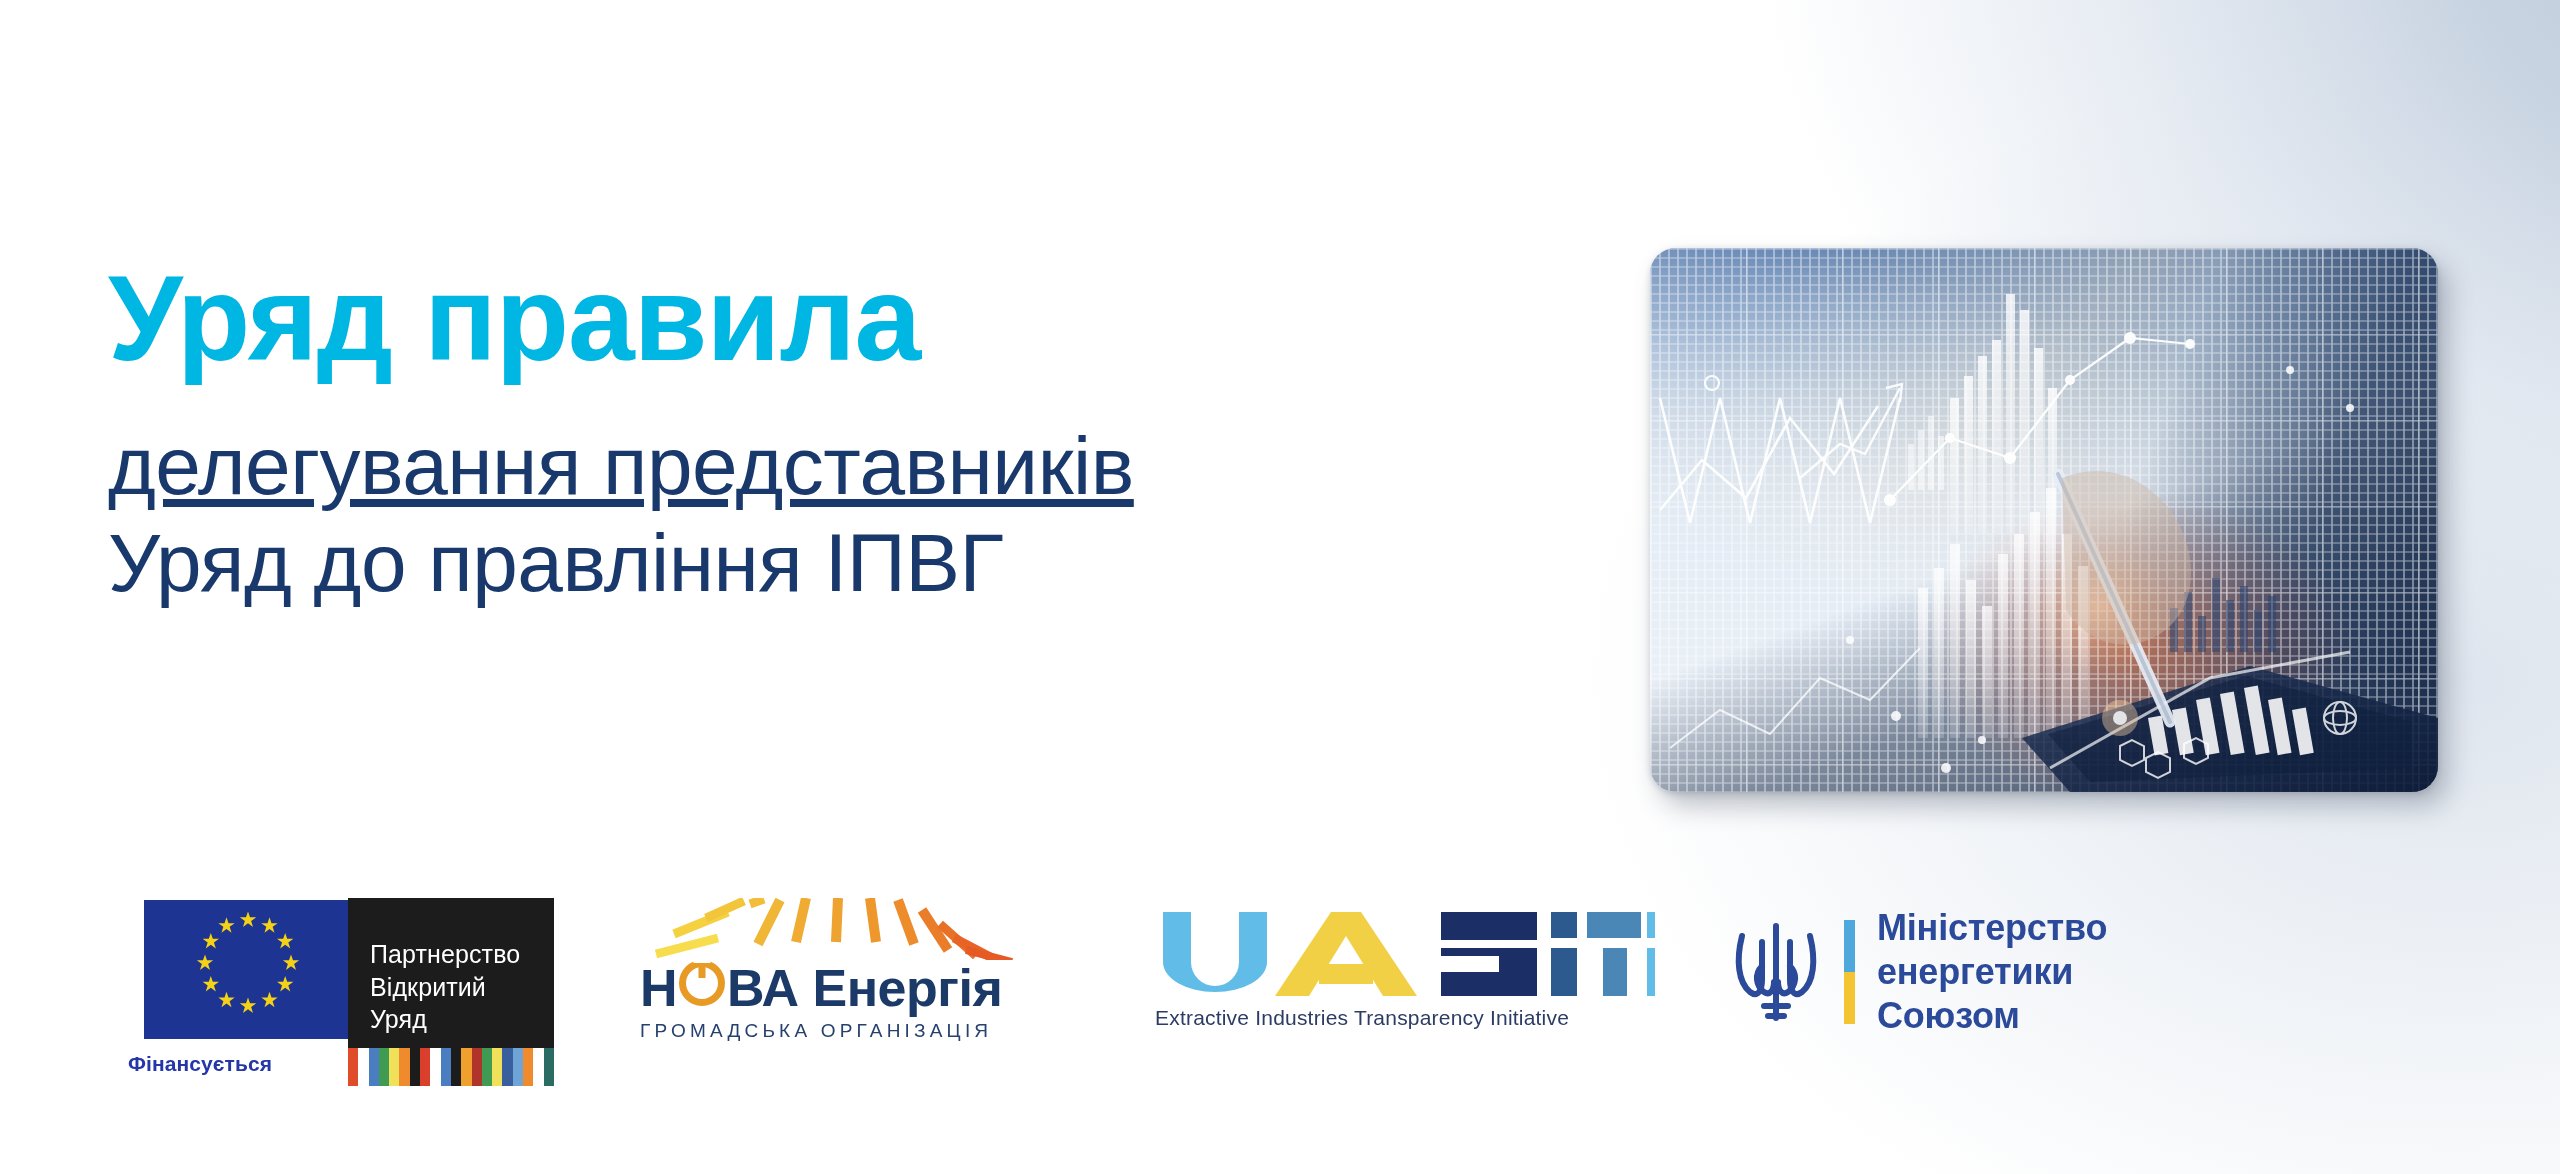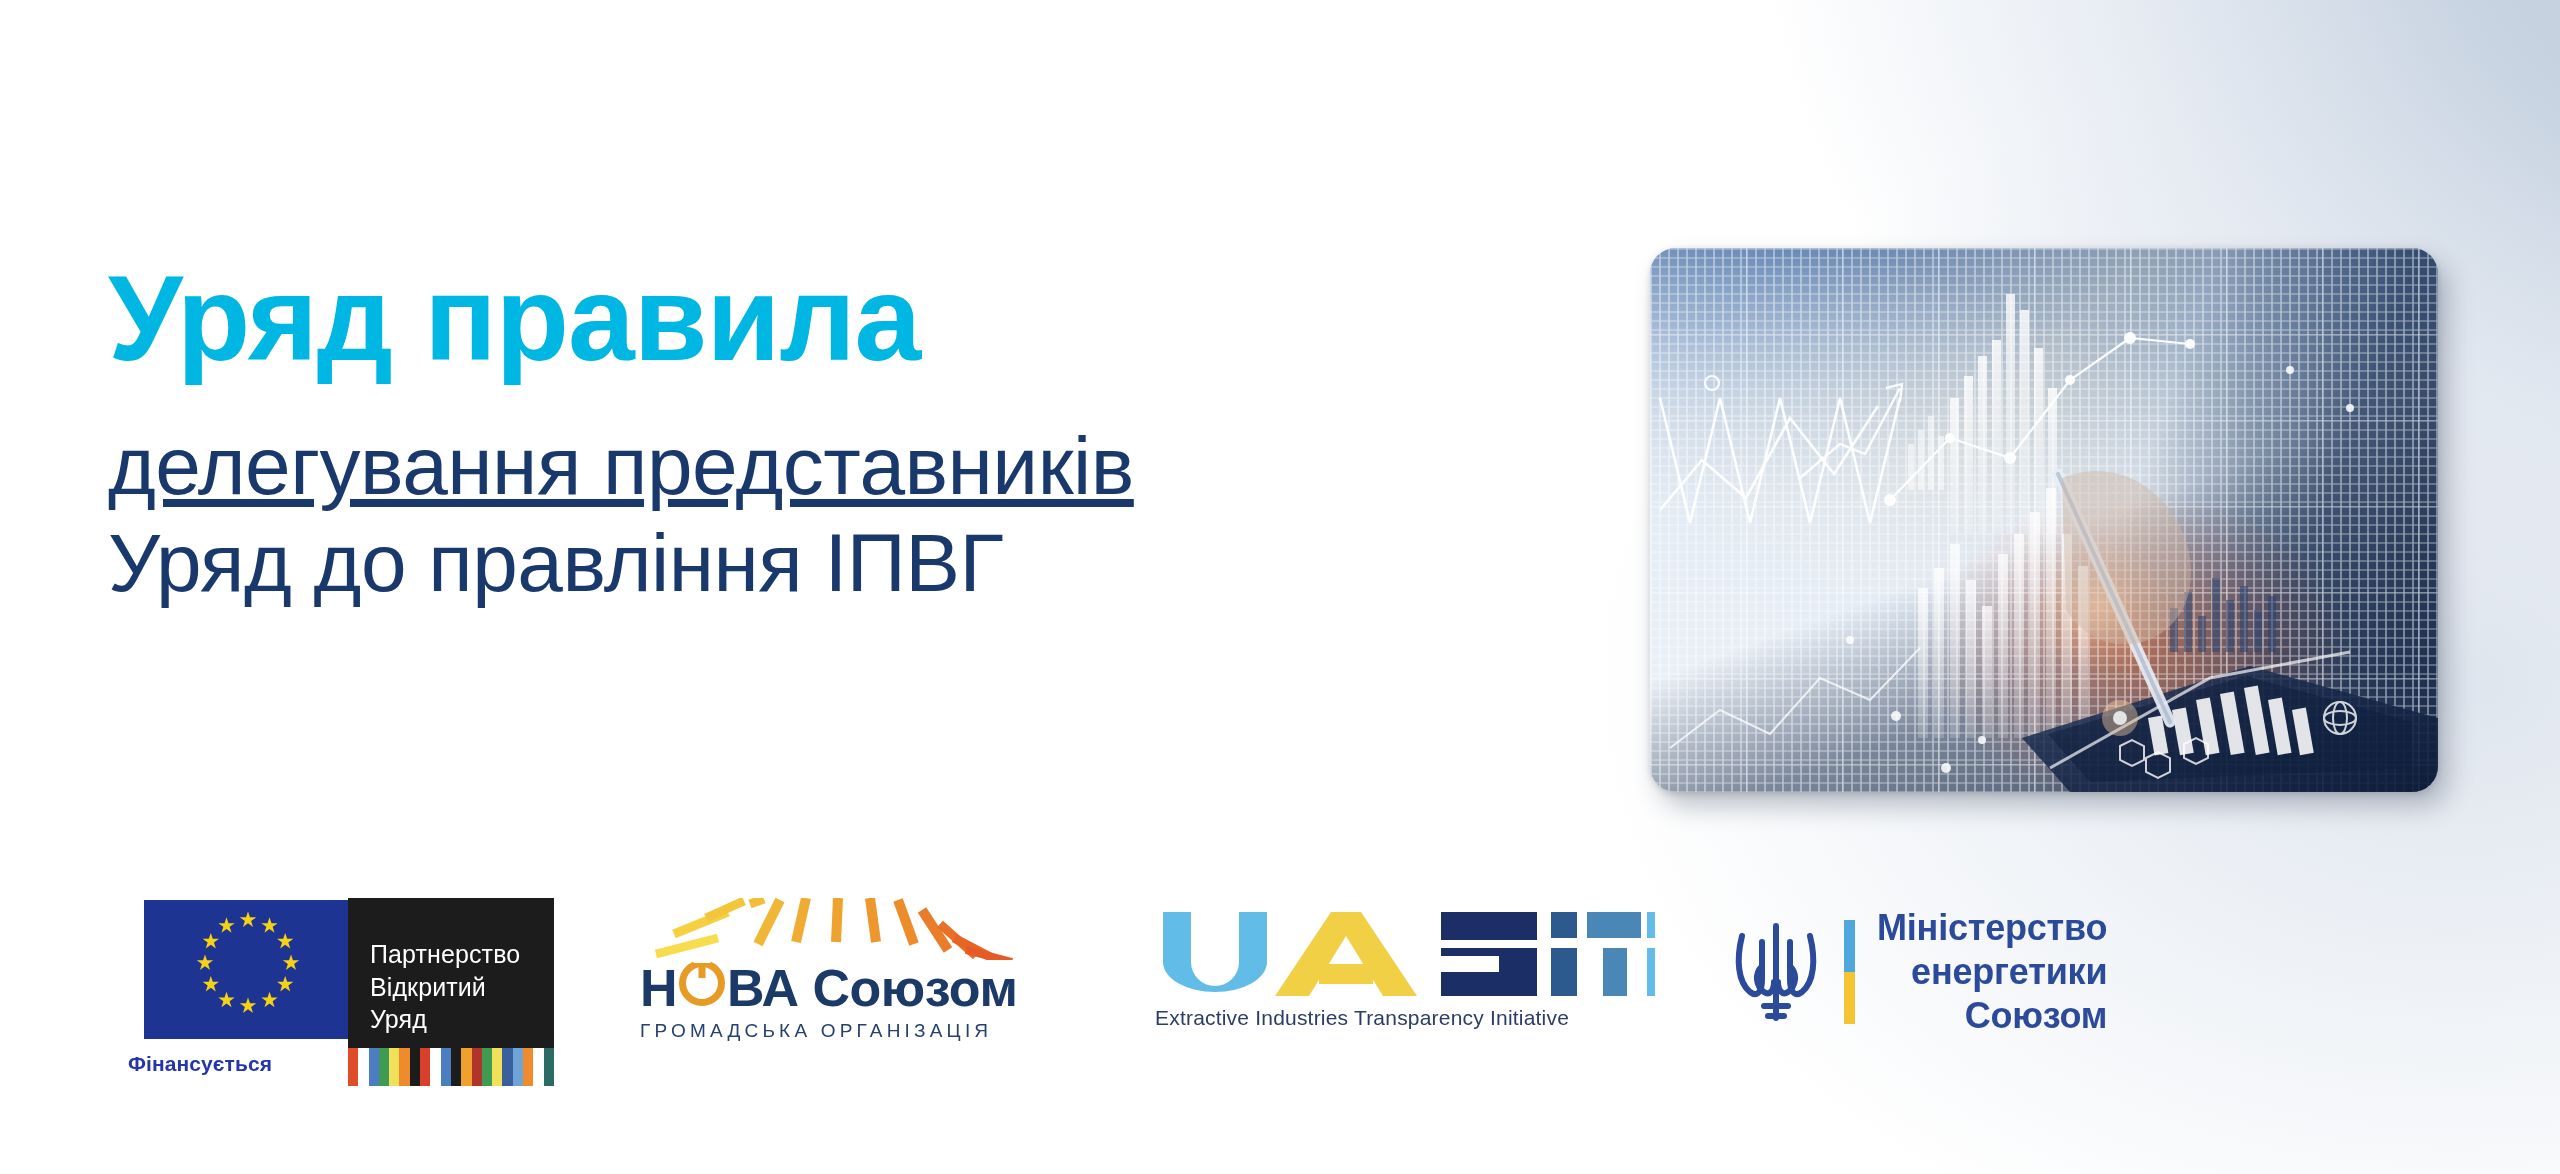--- a/index.html
+++ b/index.html
@@ -214,21 +214,21 @@
   .eiti-mark { height: 88px; position: relative; }
   .eiti-sub {
     color: #2c3c64;
     font-size: 21px;
     letter-spacing: 0.2px;
     margin-top: 10px;
     white-space: nowrap;
   }
 
   
-  .min-slot { left: 1730px; top: 26px; width: 460px; display: flex; align-items: center; gap: 22px; text-align: right; }
+  .min-slot { left: 1730px; top: 26px; width: 460px; display: flex; align-items: center; gap: 22px; }
   .min-trident { width: 92px; height: 104px; flex: 0 0 auto; }
   .min-bar { width: 11px; height: 104px; flex: 0 0 auto; }
   .min-bar .top { height: 50%; background: #4fa8dc; }
   .min-bar .bot { height: 50%; background: #f5c432; }
   .min-text {
     color: #2c4a9a;
     font-weight: 700;
     font-size: 36px;
     line-height: 1.22;
     letter-spacing: -0.2px;
@@ -483,21 +483,21 @@
             <line x1="308" y1="52" x2="282" y2="12" stroke="#ea7d29" stroke-width="10"></line>
             <line x1="336" y1="58" x2="300" y2="26" stroke="#e87027" stroke-width="9"></line>
             <line x1="356" y1="62" x2="314" y2="40" stroke="#e76426" stroke-width="9"></line>
             <line x1="372" y1="64" x2="326" y2="52" stroke="#e55a25" stroke-width="8"></line>
           </g>
         </svg>
       </div>
       <div class="nova-word">
         <span>Н</span>
           <span class="nova-o"></span>
-          <span>ВА Союзом</span>
+          <span>ВА Енергія</span>
       </div>
       <div class="nova-sub">ГРОМАДСЬКА ОРГАНІЗАЦІЯ</div>
     </div>
 
     <div class="logo-slot eiti-slot">
       <div class="eiti-mark">
         <svg viewBox="0 0 500 92" width="500" height="92">
 
           <path d="M8,4 L36,4 L36,54 a24,24 0 0 0 48,0 L84,4 L112,4 L112,54 a52,30 0 0 1 -104,0 Z" fill="#62bce8"></path>
 

